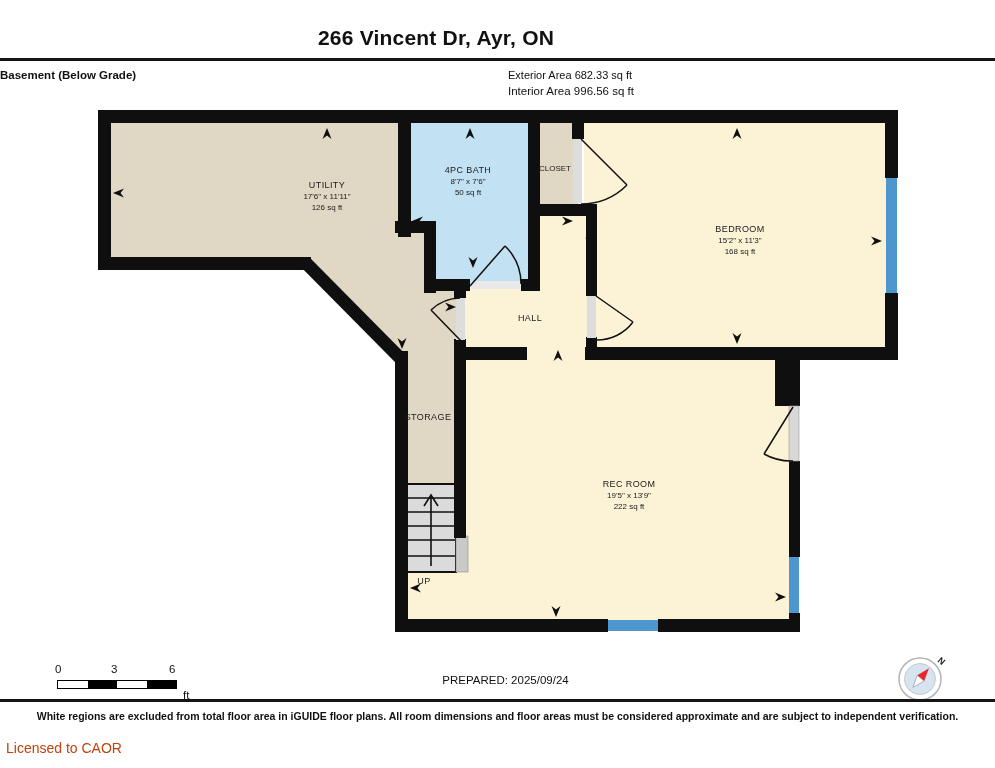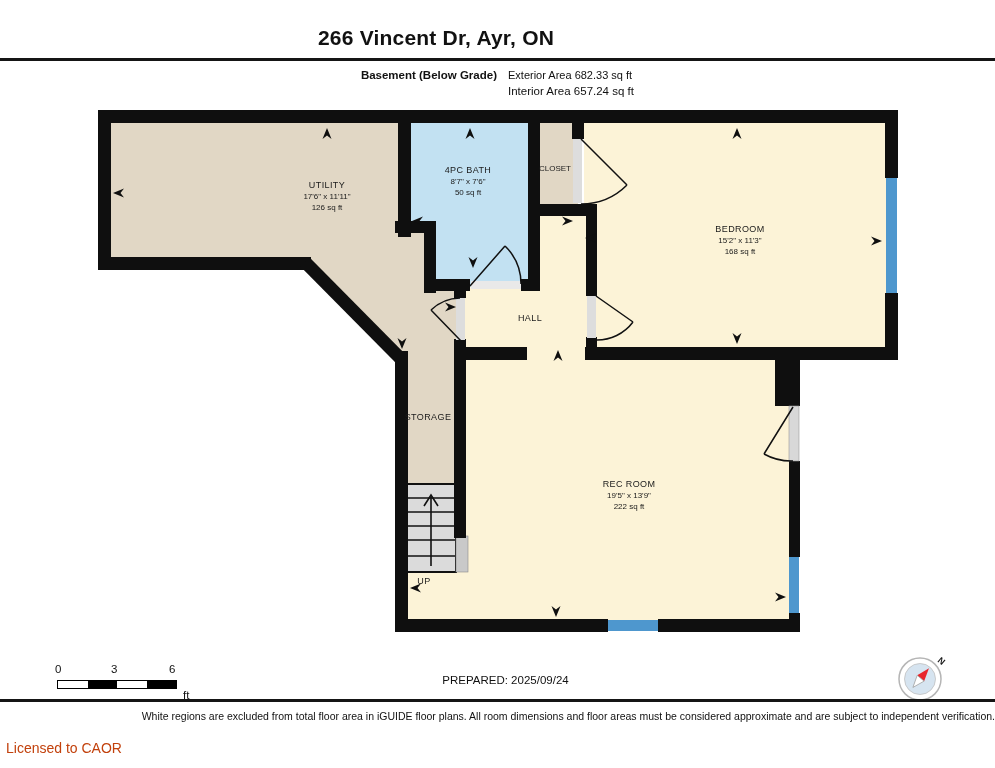--- a/index.html
+++ b/index.html
@@ -1,37 +1,37 @@
 <!DOCTYPE html>
 <html><head>
 <meta charset="utf-8">
 <style>
   html,body{margin:0;padding:0;background:#fff;}
   body{width:995px;height:768px;position:relative;font-family:"Liberation Sans",sans-serif;color:#111;overflow:hidden;}
   
   .title{position:absolute;top:26px;left:0;width:872px;text-align:center;font-size:21px;font-weight:bold;letter-spacing:.2px;}
   .rule1{position:absolute;top:58px;left:0;width:995px;height:3px;background:#151515;}
-  .floor-label{position:absolute;top:69px;left:0;width:497px;text-align:right;font-size:11.5px;font-weight:bold;}
+  .floor-label{position:absolute;top:69px;left:0;width:497px;font-size:11.5px;font-weight:bold;}
   .area-line1{position:absolute;top:69px;left:508px;font-size:11px;}
   .area-line2{position:absolute;top:85px;left:508px;font-size:11.5px;}
   
   svg.plan{position:absolute;left:0;top:0;width:995px;height:768px;}
   svg text{font-family:"Liberation Sans",sans-serif;fill:#1a1a1a;}
   .room-name{font-size:9px;letter-spacing:.4px;}
   .room-dim{font-size:8px;}
   
   .scalebar{position:absolute;left:55px;top:663px;width:160px;height:30px;}
   .scale-num{position:absolute;top:0;font-size:11.5px;}
   .scale-strip{position:absolute;top:17px;left:2px;width:118px;height:7px;border:1.5px solid #000;display:flex;}
   .scale-seg{flex:1 1 auto;height:100%;}
   .scale-unit{position:absolute;left:128px;top:26px;font-size:11.5px;}
   .prepared{position:absolute;top:674px;left:8px;width:995px;text-align:center;font-size:11.5px;color:#111;}
   .compass{position:absolute;left:893px;top:650px;width:58px;height:58px;}
   .rule2{position:absolute;top:699px;left:0;width:995px;height:3px;background:#151515;}
-  .disclaimer{position:absolute;top:710px;left:0;width:995px;text-align:right;font-size:10.5px;color:#111;}
+  .disclaimer{position:absolute;top:710px;left:0;width:995px;text-align:center;font-size:10.5px;color:#111;font-weight:bold;}
   .license{position:absolute;left:6px;top:740px;font-size:14px;color:#c2410c;}
 </style>
 </head>
 <body>
 
 <svg class="plan" viewBox="0 0 995 768">
 
   <g>
     <rect x="584" y="118" width="309" height="237" fill="#FCF3D7"></rect>
     <rect x="540" y="205" width="52" height="86" fill="#FCF3D7"></rect>
@@ -158,21 +158,21 @@
     <text x="629" y="509" class="room-dim">222 sq ft</text>
 
     <text x="424" y="584" class="room-name">UP</text>
   </g>
 </svg>
 
 <div class="title">266 Vincent Dr, Ayr, ON</div>
 <div class="rule1"></div>
 <div class="floor-label">Basement (Below Grade)</div>
 <div class="area-line1">Exterior Area 682.33 sq ft</div>
-<div class="area-line2">Interior Area 657.24 sq ft</div>
+<div class="area-line2">Interior Area 996.56 sq ft</div>
 
 <div class="scalebar">
   <span class="scale-num" style="left:0;">0</span>
   <span class="scale-num" style="left:56px;">3</span>
   <span class="scale-num" style="left:114px;">6</span>
   <div class="scale-strip">
     <div class="scale-seg" style="background:#fff;"></div>
     <div class="scale-seg" style="background:#000;"></div>
     <div class="scale-seg" style="background:#fff;"></div>
     <div class="scale-seg" style="background:#000;"></div>

